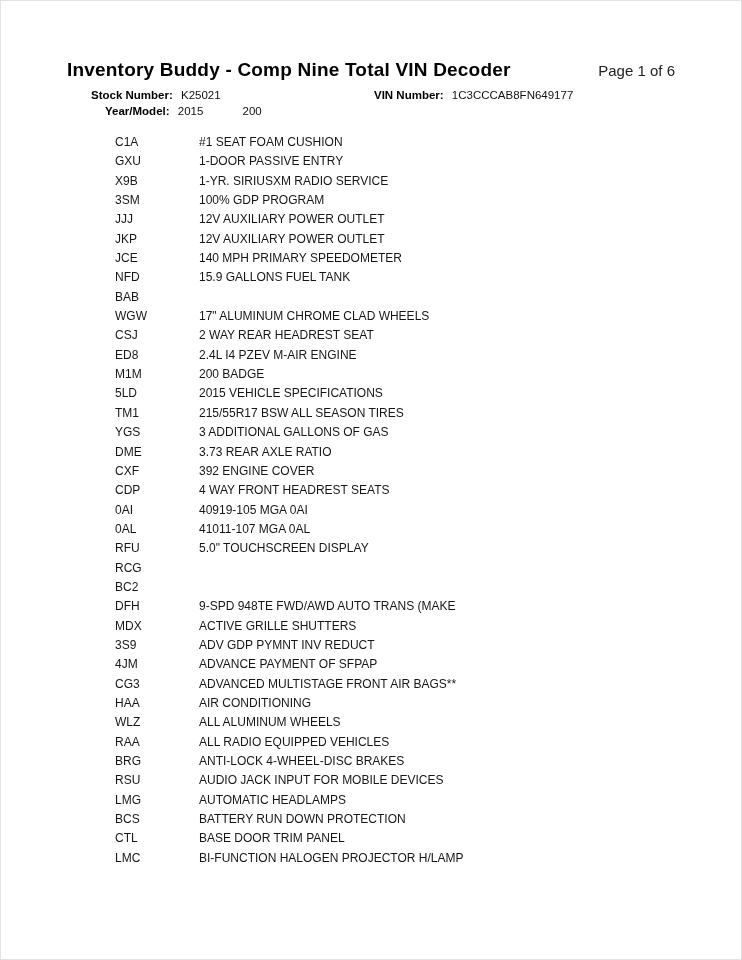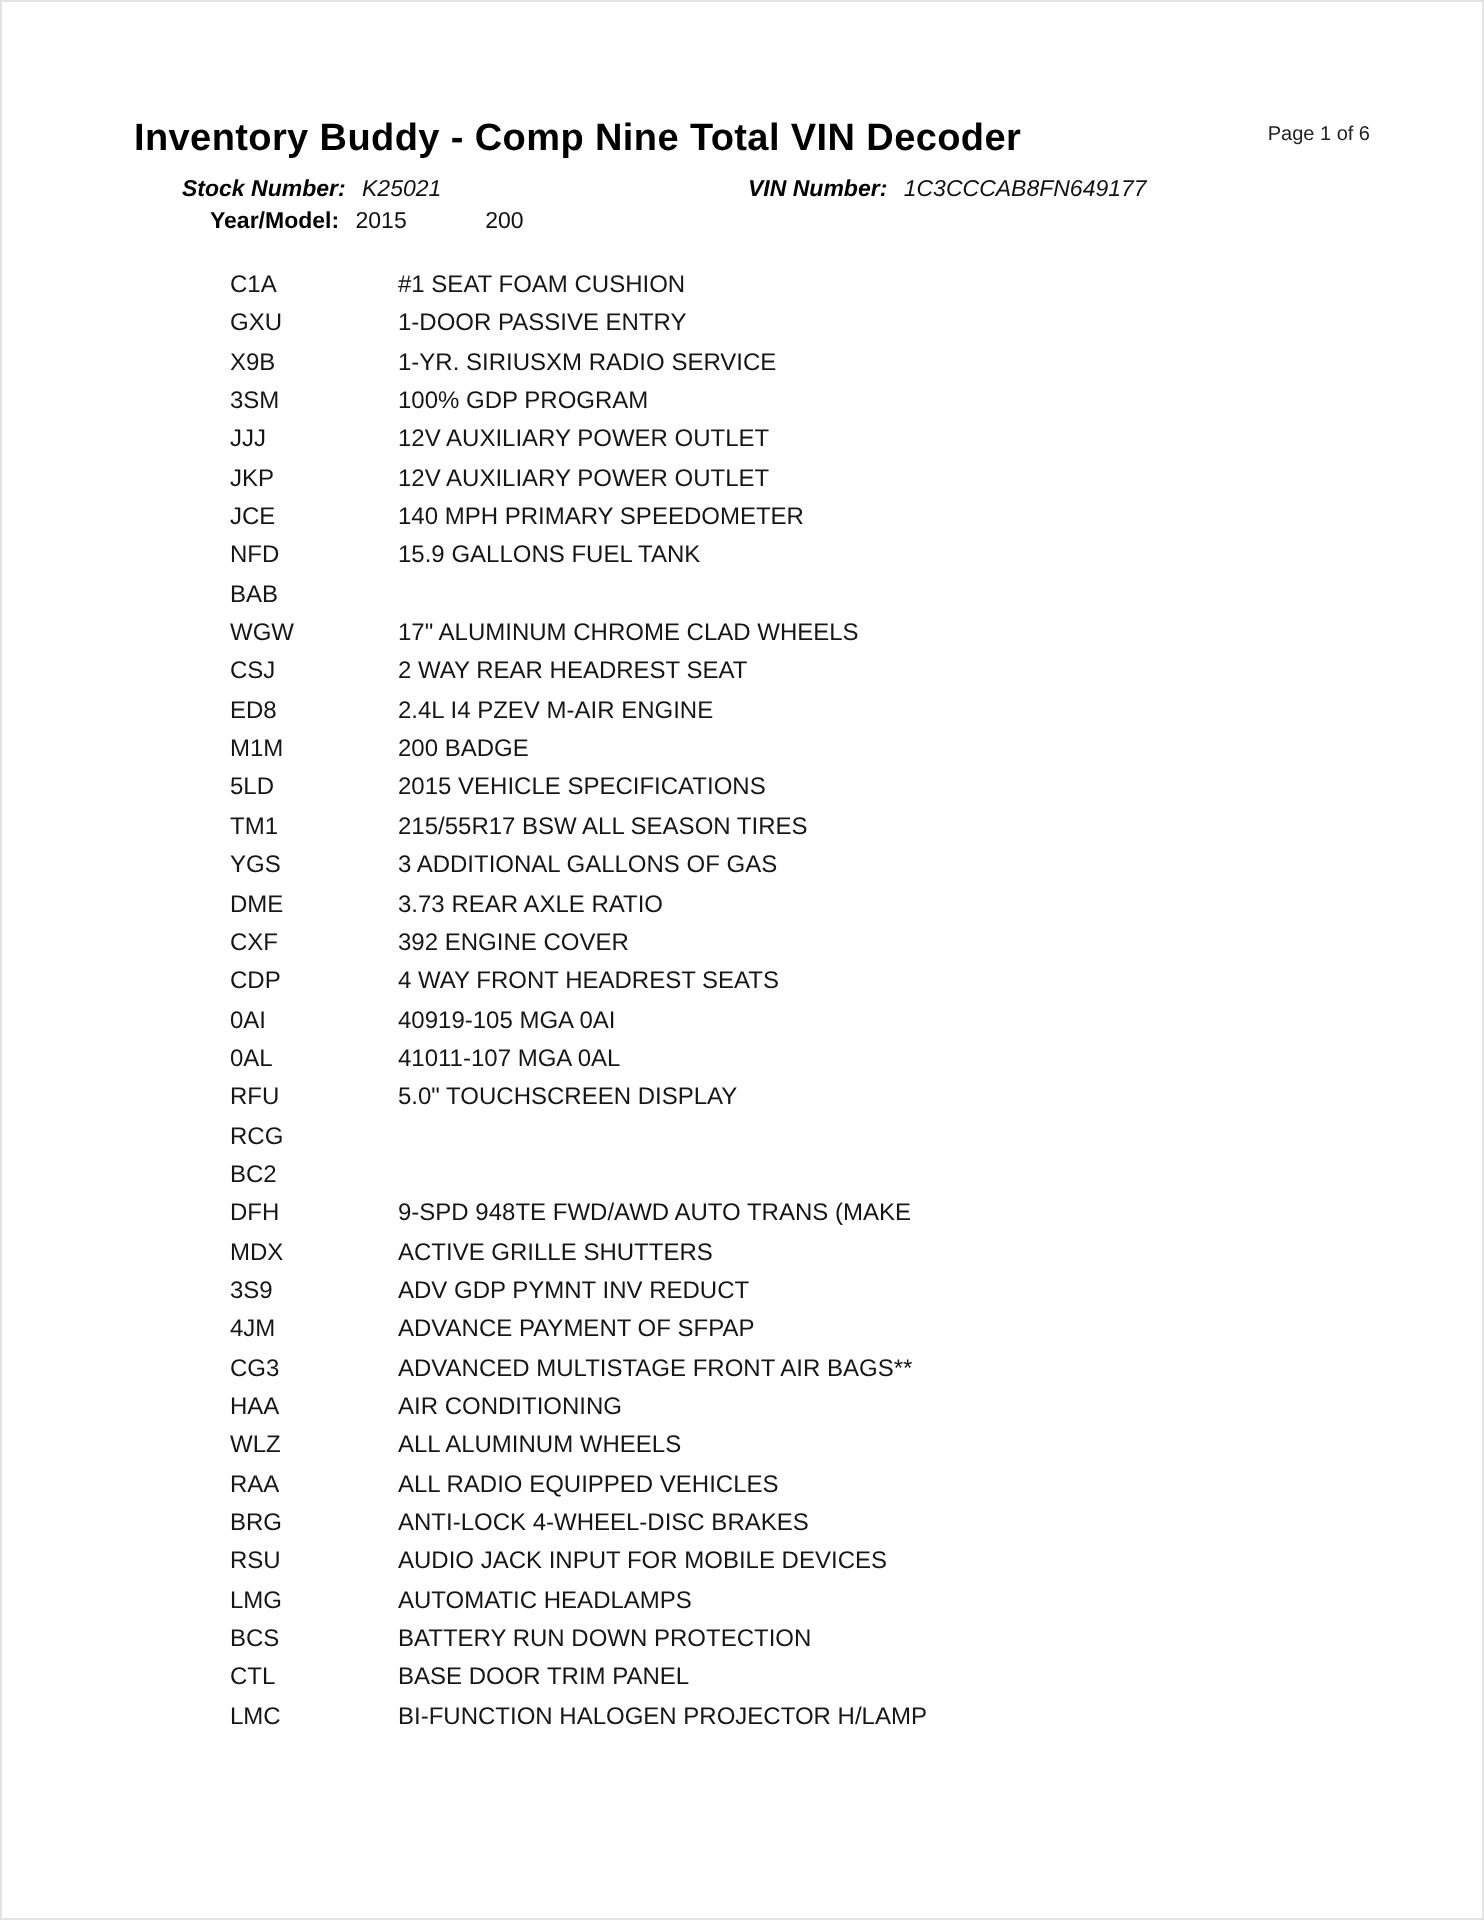--- a/index.html
+++ b/index.html
@@ -14,50 +14,49 @@
     width: 742px;
     height: 960px;
     background: #ffffff;
     box-sizing: border-box;
     border: 1px solid #e3e3e3;
     overflow: hidden;
   }
   .content {
     position: absolute;
     left: 66px;
-    right: 22px;
+    right: 32px;
     top: 58px;
   }
   .header-row {
     display: flex;
     justify-content: space-between;
     align-items: flex-start;
   }
   .doc-title {
     margin: 0;
     font-size: 19px;
     font-weight: bold;
     color: #000000;
     letter-spacing: 0.2px;
   }
   .page-number {
-    font-size: 10px;
+    font-size: 15px;
     color: #222222;
     margin-top: 3px;
     padding-right: 34px;
   }
   .meta {
     margin-top: 6px;
     font-size: 11.5px;
   }
   .meta-row {
     position: relative;
     height: 16px;
     line-height: 16px;
-    font-style: italic;
   }
   .meta-left {
     margin-left: 24px;
   }
   .meta-right {
     position: absolute;
     left: 307px;
     top: 0;
   }
   .meta-row2 {

